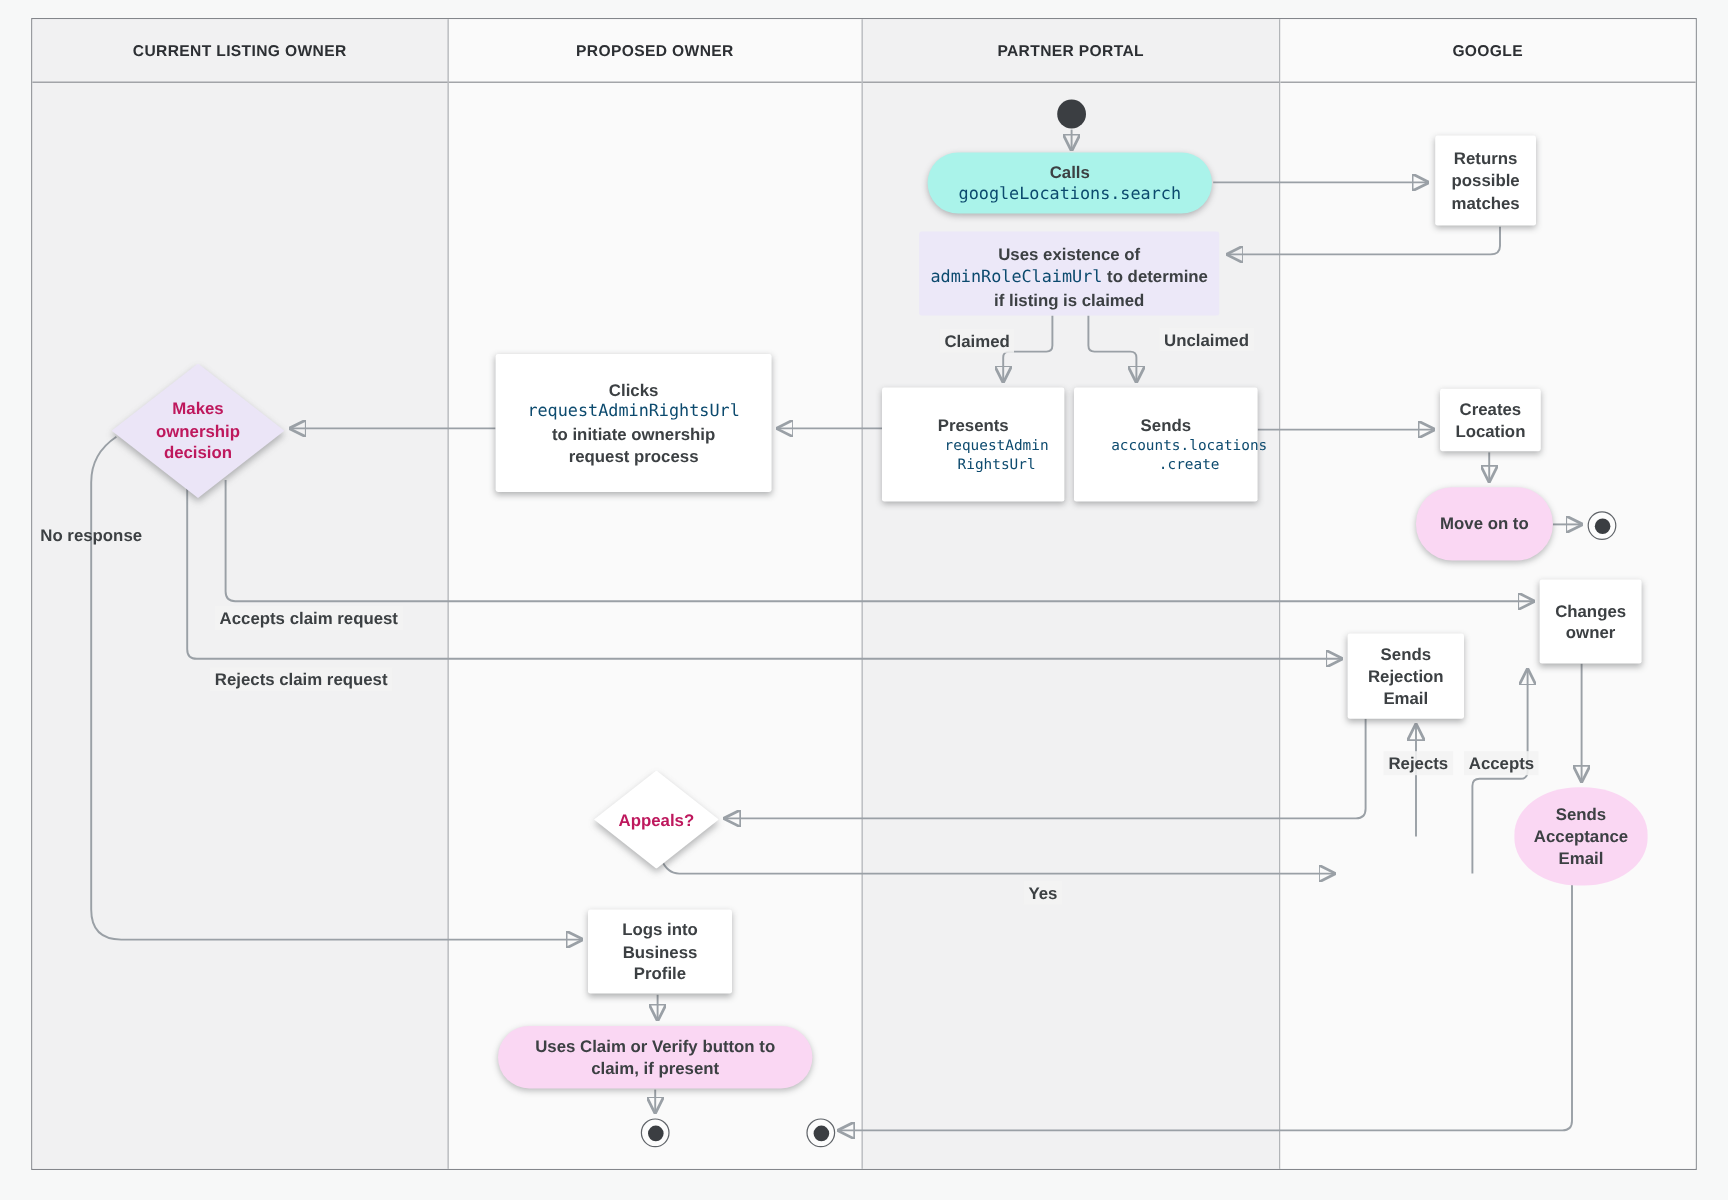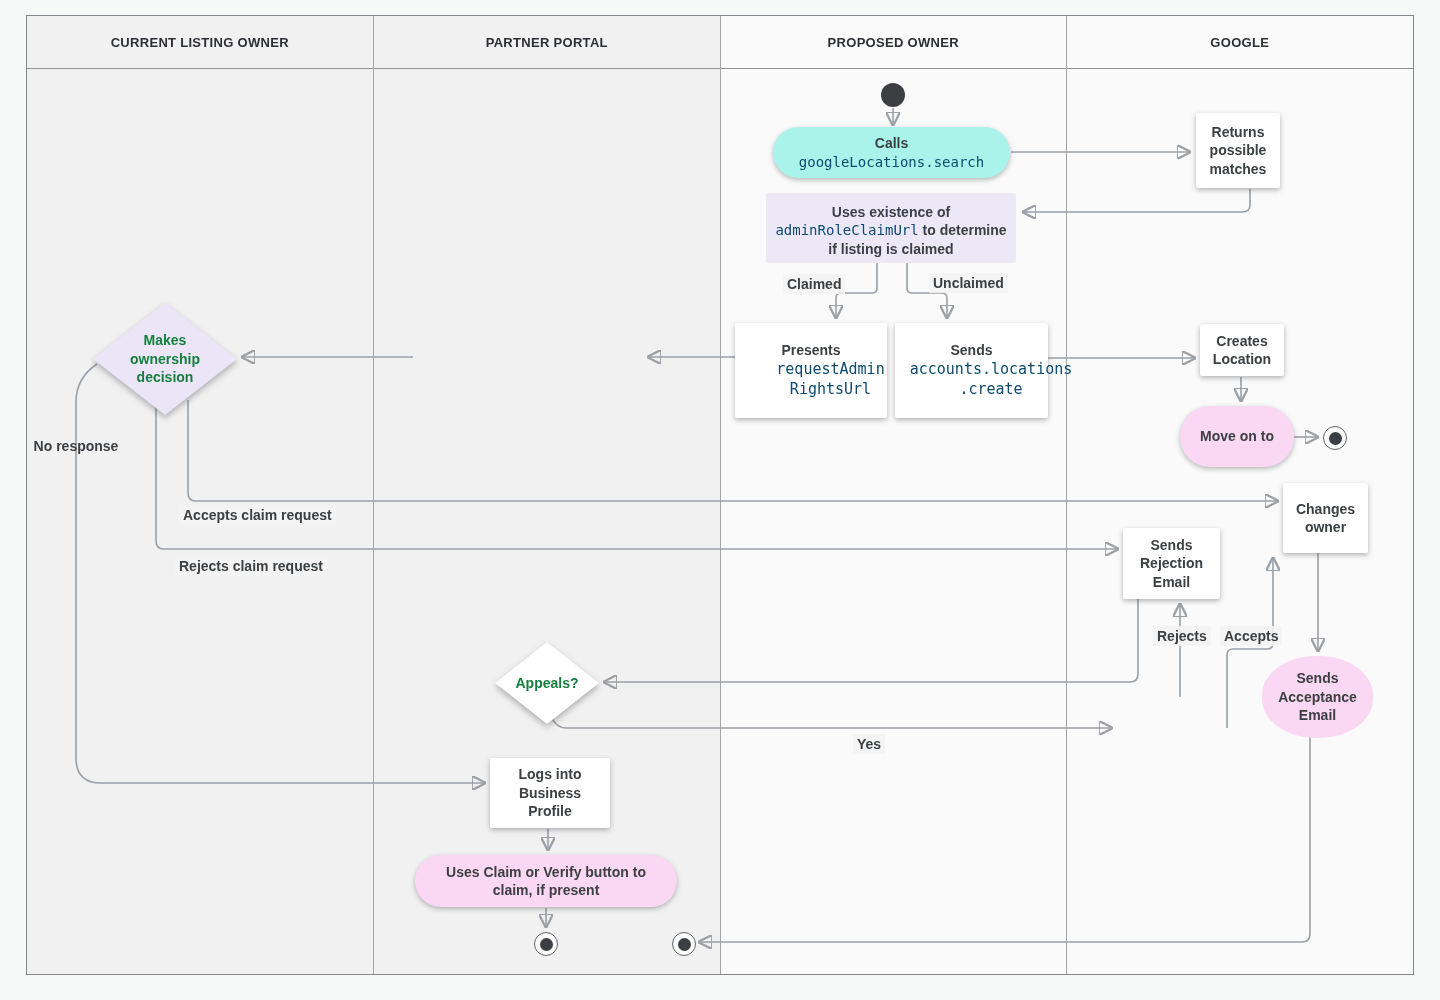--- a/index.html
+++ b/index.html
@@ -23,26 +23,26 @@
   
   .node { position:absolute; z-index:3; display:flex; flex-direction:column; align-items:center; justify-content:center;
           text-align:center; color:#3c4043; font-weight:bold; font-size:14px; line-height:1.32; }
   .box  { background:#fff; border-radius:2px; box-shadow:0 2px 5px rgba(60,64,67,.38); padding:4px 6px; }
   .pill { border-radius:30px; box-shadow:0 2px 5px rgba(60,64,67,.35); padding:16px 10px; }
   .flat { border-radius:2px; padding:4px 8px; }
   .teal   { background:#aaf3ea; }
   .purple { background:#ece8f8; }
   .pink   { background:#fad7f3; }
   .code { font-family:"DejaVu Sans Mono", monospace; font-weight:normal; font-size:14px; color:#0c4a6e; }
-  .code.small { font-size:15px;margin-left:39px; }
+  .code.small { font-size:12px;margin-left:39px; }
 
   .diamond-wrap { position:absolute; z-index:3; filter:drop-shadow(0 3px 3px rgba(60,64,67,.38)); }
   .diamond { width:100%; height:100%; clip-path:polygon(50% 0,100% 50%,50% 100%,0 50%);
              display:flex; align-items:center; justify-content:center; text-align:center;
-             color:#15803d; font-weight:bold; font-size:14px; line-height:1.32; }
+             color:#be185d; font-weight:bold; font-size:14px; line-height:1.32; }
   .diamond.lav { background:#ebe5f7; }
   .diamond.white { background:#ffffff; }
 
   .dot-start { position:absolute; z-index:3; width:24px; height:24px; border-radius:50%; background:#3b3e42; }
   .dot-end { position:absolute; z-index:3; width:24px; height:24px; border-radius:50%; background:#fcfcfc;
              border:1.5px solid #5f6368; display:flex; align-items:center; justify-content:center; }
   .dot-end .inner { width:13px; height:13px; border-radius:50%; background:#3b3e42; }
 
   .edge-label { position:absolute; z-index:4; font-weight:bold; font-size:14px; color:#3c4043;
                 background:rgba(242,242,243,.88); padding:0 4px; line-height:20px; white-space:nowrap; }
@@ -50,25 +50,25 @@
 </style>
 </head>
 <body>
 
 <div id="stage">
 
   <div id="lanes">
     <div class="lane dark" style="width:347px">
       <div class="lane-header">CURRENT LISTING OWNER</div>
     </div>
+    <div class="lane light" style="width:346px">
+      <div class="lane-header">PROPOSED OWNER</div>
+    </div>
     <div class="lane dark" style="width:348px">
       <div class="lane-header">PARTNER PORTAL</div>
-    </div>
-    <div class="lane light" style="width:346px">
-      <div class="lane-header">PROPOSED OWNER</div>
     </div>
     <div class="lane light" style="width:347px">
       <div class="lane-header">GOOGLE</div>
     </div>
   </div>
 
   <svg class="edges" viewBox="0 0 1440 1000">
     <defs>
       <marker id="arr" viewBox="0 0 10 10" refX="8.5" refY="5" markerWidth="9" markerHeight="9" orient="auto-start-reverse">
         <path d="M0 0 L10 5 L0 10 z" fill="#6b7075" stroke="none"></path>
@@ -117,20 +117,25 @@
     <span class="code small">requestAdmin</span>
     <span class="code small">RightsUrl</span>
   </div>
 
   <div class="node box" style="left:895px; top:323px; width:153px; height:95px;">
     <span>Sends</span>
     <span class="code small">accounts.locations</span>
     <span class="code small">.create</span>
   </div>
 
+  <div class="node box" style="left:413px; top:295px; width:230px; height:115px;">
+    <span>Clicks</span>
+    <span class="code">requestAdminRightsUrl</span>
+    <span style="width:180px;">to initiate ownership request process</span>
+  </div>
 
   <div class="diamond-wrap" style="left:93px; top:303px; width:144px; height:112px;">
     <div class="diamond lav">
       <span style="width:100px;">Makes ownership decision</span>
     </div>
   </div>
 
   <div class="node box" style="left:1200px; top:324px; width:84px; height:52px;">
     <span>Creates Location</span>
   </div>
@@ -171,21 +176,21 @@
   </div>
 
   <div class="dot-end" style="left:534px; top:932px;">
       <div class="inner"></div>
     </div>
   <div class="dot-end" style="left:672px; top:932px;">
       <div class="inner"></div>
     </div>
 
   <div class="edge-label" style="left:783px; top:274px;">Claimed</div>
-  <div class="edge-label" style="left:929px; top:273px;">Unclaimed</div>
+  <div class="edge-label" style="left:966px; top:273px;">Unclaimed</div>
   <div class="edge-label center" style="left:26px; top:436px; width:100px; background:none;">No response</div>
   <div class="edge-label" style="left:179px; top:505px;">Accepts claim request</div>
   <div class="edge-label" style="left:175px; top:556px;">Rejects claim request</div>
   <div class="edge-label" style="left:1153px; top:626px;">Rejects</div>
   <div class="edge-label" style="left:1220px; top:626px;">Accepts</div>
   <div class="edge-label" style="left:853px; top:734px;">Yes</div>
 
 </div>
 
 </body></html>

